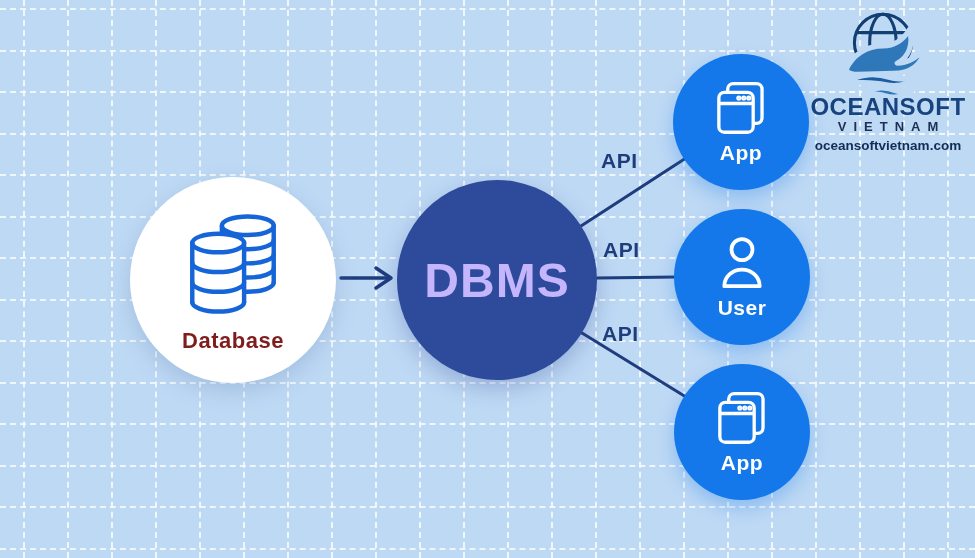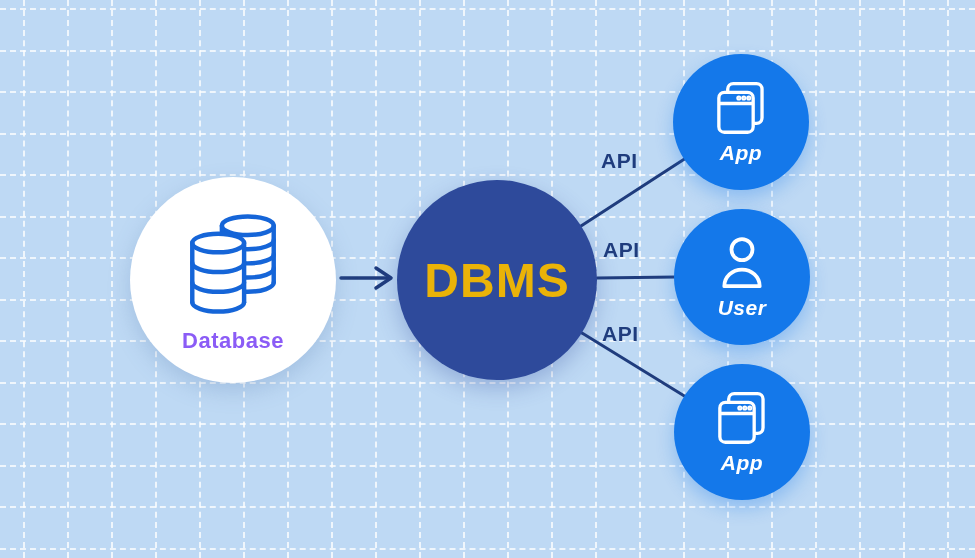--- a/index.html
+++ b/index.html
@@ -12,30 +12,30 @@
   }
   
   .vline{position:absolute;top:0;bottom:0;width:0;border-left:2px dashed rgba(255,255,255,0.75);}
   .hline{position:absolute;left:0;right:0;height:0;border-top:2px dashed rgba(255,255,255,0.75);}
 
   .lines-svg{position:absolute;left:0;top:0;z-index:2;}
 
   .node{position:absolute;border-radius:50%;display:flex;flex-direction:column;align-items:center;justify-content:center;z-index:3;}
 
   .db-node{left:130px;top:177px;width:206px;height:206px;background:#ffffff;box-shadow:0 8px 22px rgba(90,125,175,0.28);}
-  .db-label{margin-top:6px;font-size:22px;font-weight:600;color:#8b5cf6;letter-spacing:.5px;}
+  .db-label{margin-top:6px;font-size:22px;font-weight:600;color:#7f1d1d;letter-spacing:.5px;}
 
   .dbms-node{left:397px;top:180px;width:200px;height:200px;background:#2e4a9b;box-shadow:0 8px 22px rgba(46,74,155,0.30);}
-  .dbms-label{color:#eab308;font-size:48px;font-weight:800;letter-spacing:1px;}
+  .dbms-label{color:#c4b5fd;font-size:48px;font-weight:800;letter-spacing:1px;}
 
   .blue-node{width:136px;height:136px;background:#1478ea;box-shadow:0 8px 18px rgba(20,120,234,0.30);}
   .app-top{left:673px;top:54px;}
   .user-node{left:674px;top:209px;text-align:center;}
   .app-bottom{left:674px;top:364px;}
-  .blue-label{color:#ffffff;font-size:21px;font-weight:600;margin-top:2px;letter-spacing:.5px;font-style:italic;}
+  .blue-label{color:#ffffff;font-size:21px;font-weight:600;margin-top:2px;letter-spacing:.5px;}
 
   .api-label{position:absolute;z-index:3;width:64px;text-align:left;font-size:21px;font-weight:700;color:#1f3c7d;letter-spacing:.5px;}
   .api-1{left:601px;top:149px;}
   .api-2{left:603px;top:238px;}
   .api-3{left:602px;top:322px;}
 
   .logo{position:absolute;left:808px;top:10px;width:160px;z-index:3;display:flex;flex-direction:column;align-items:center;}
   .logo-title{font-size:24px;font-weight:800;color:#17447f;letter-spacing:.5px;line-height:1.05;margin-top:-2px;}
   .logo-subtitle{font-size:13px;font-weight:700;color:#1d2f55;letter-spacing:7px;margin-left:7px;line-height:1.3;}
   .logo-website{font-size:13.5px;font-weight:700;color:#112c55;margin-top:2px;}
@@ -159,14 +159,33 @@
         <rect x="8" y="12" width="31" height="36" rx="5" fill="#1478ea"></rect>
         <path d="M8,22 H39"></path>
         <circle cx="26" cy="17" r="0.8" fill="#ffffff"></circle>
         <circle cx="30.5" cy="17" r="0.8" fill="#ffffff"></circle>
         <circle cx="35" cy="17" r="0.8" fill="#ffffff"></circle>
       </g>
     </svg>
     <div class="blue-label">App</div>
   </div>
 
+  <div class="logo">
+    <svg width="112" height="86" viewBox="0 0 110 84">
+      <g stroke="#113e73" stroke-width="3" fill="none">
+        <circle cx="50" cy="32" r="28"></circle>
+        <ellipse cx="50" cy="32" rx="13" ry="28"></ellipse>
+        <path d="M24,22 h52"></path>
+        <path d="M23,42 h54"></path>
+      </g>
+
+      <g stroke="#bed9f4" stroke-width="5" stroke-linejoin="round">
+        <path fill="#2e78ba" d="M14,58 C20,44 34,35 50,35 C62,35 70,29 76,19 C80,33 76,46 64,52 C74,52 84,46 91,38 C89,54 76,62 60,62 L26,63 C19,63 15,62 14,58 Z"></path>
+        <path fill="#1c5ca3" d="M16,70 C28,62 44,62 56,66 C68,70 80,66 88,58 C82,72 66,76 52,73 C38,70 26,72 16,70 Z"></path>
+        <path fill="#2e78ba" d="M32,81 C42,75 54,75 62,79 C70,82 76,80 81,76 C75,85 62,87 52,84 C44,81 38,83 32,81 Z"></path>
+      </g>
+    </svg>
+    <div class="logo-title">OCEANSOFT</div>
+    <div class="logo-subtitle">VIETNAM</div>
+    <div class="logo-website">oceansoftvietnam.com</div>
+  </div>
 
 </div>
 
 </body></html>

